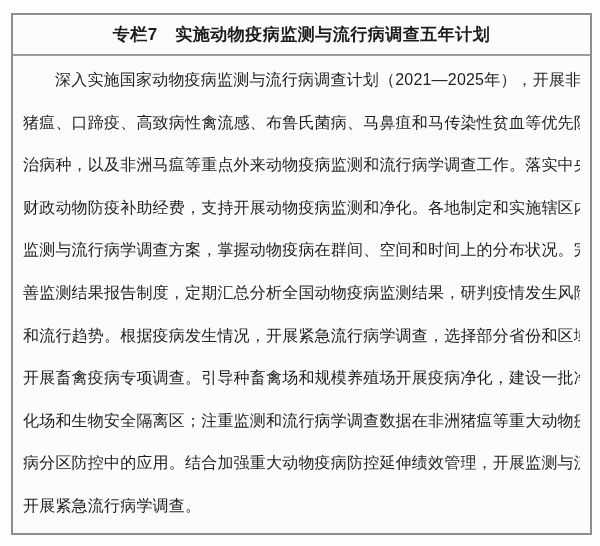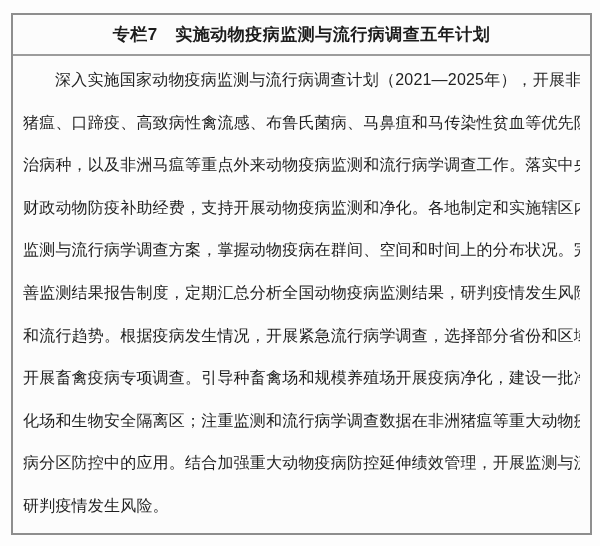--- a/index.html
+++ b/index.html
@@ -66,16 +66,16 @@
       <div class="body-line indent">深入实施国家动物疫病监测与流行病调查计划（2021—2025年），开展非洲</div>
       <div class="body-line">猪瘟、口蹄疫、高致病性禽流感、布鲁氏菌病、马鼻疽和马传染性贫血等优先防</div>
       <div class="body-line">治病种，以及非洲马瘟等重点外来动物疫病监测和流行病学调查工作。落实中央</div>
       <div class="body-line">财政动物防疫补助经费，支持开展动物疫病监测和净化。各地制定和实施辖区内</div>
       <div class="body-line">监测与流行病学调查方案，掌握动物疫病在群间、空间和时间上的分布状况。完</div>
       <div class="body-line">善监测结果报告制度，定期汇总分析全国动物疫病监测结果，研判疫情发生风险</div>
       <div class="body-line">和流行趋势。根据疫病发生情况，开展紧急流行病学调查，选择部分省份和区域</div>
       <div class="body-line">开展畜禽疫病专项调查。引导种畜禽场和规模养殖场开展疫病净化，建设一批净</div>
       <div class="body-line">化场和生物安全隔离区；注重监测和流行病学调查数据在非洲猪瘟等重大动物疫</div>
       <div class="body-line">病分区防控中的应用。结合加强重大动物疫病防控延伸绩效管理，开展监测与流</div>
-      <div class="body-line">研判疫情发生风险。</div>
+      <div class="body-line">开展紧急流行病学调查。</div>
     </div>
   </div>
 </div>
 
 </body></html>

